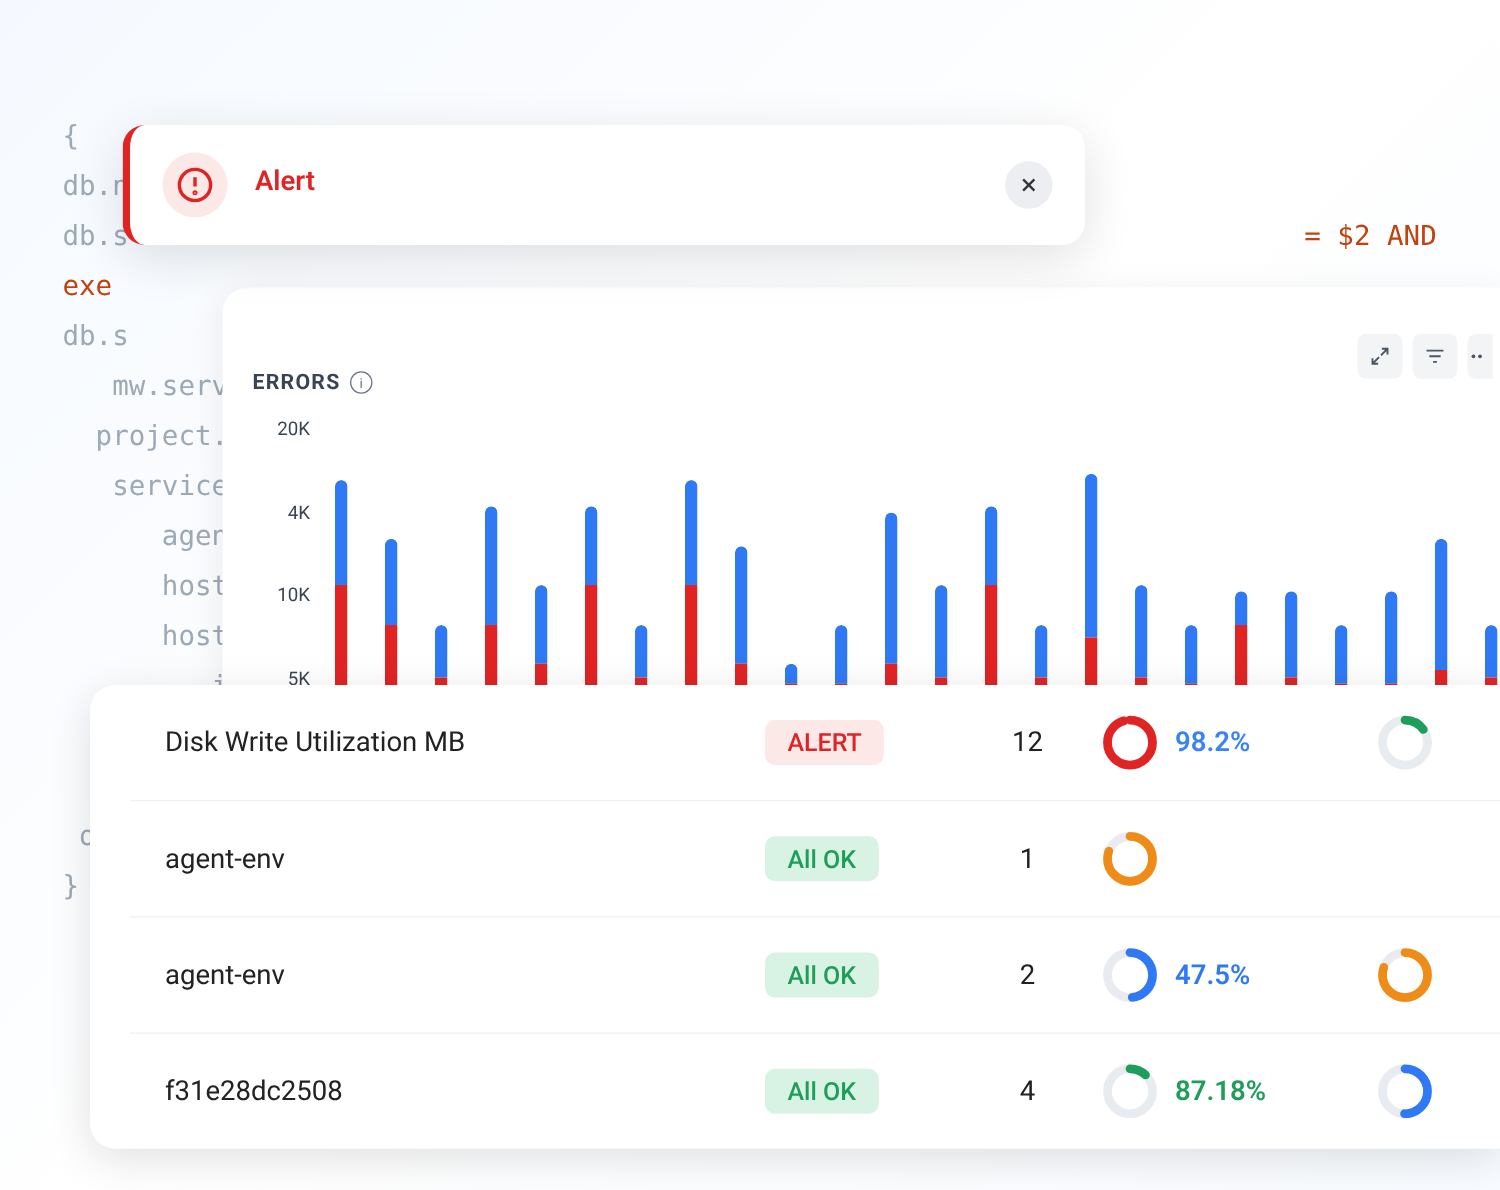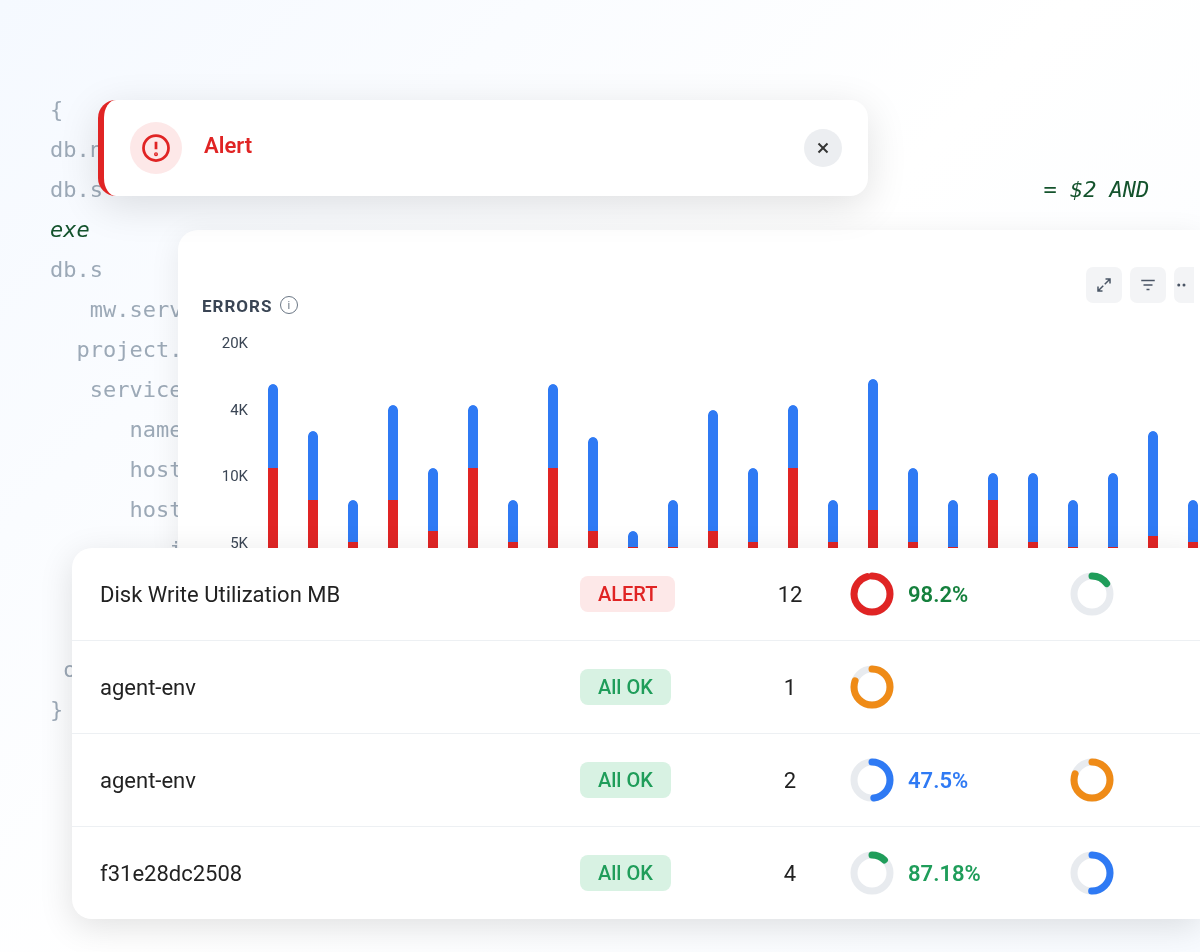--- a/index.html
+++ b/index.html
@@ -17,21 +17,21 @@
   position: absolute;
   top: 50px;
   left: 50px;
   color: #9ca9b7;
   font-size: 22px;
   line-height: 40px;
   font-family: ui-monospace, Menlo, monospace;
   z-index: 1;
   white-space: pre;
 }
-.code-bg .green { color: #14532d; font-style: italic; }
+.code-bg .green { color: #c2410c; }
 
 
 .alert-toast {
   position: absolute;
   top: 100px;
   left: 98px;
   width: 770px;
   background: #fff;
   border-radius: 18px;
   box-shadow: 0 10px 40px rgba(0,0,0,0.12);
@@ -81,21 +81,21 @@
   justify-content: space-between;
   margin-bottom: 18px;
   padding-right: 0;
 }
 .chart-title {
   color: #3a4554;
   font-size: 17px;
   font-weight: 700;
   letter-spacing: 1px;
   display: flex;
-  align-items: flex-start;
+  align-items: center;
   gap: 8px;
   margin-top: 42px;
 }
 .info-icon {
   width: 18px; height: 18px;
   border: 1.5px solid #6b7785;
   border-radius: 50%;
   display: inline-flex;
   align-items: center; justify-content: center;
   font-size: 11px;
@@ -164,55 +164,56 @@
   border-radius: 20px 0 0 20px;
   box-shadow: 0 8px 34px rgba(0,0,0,0.12);
   z-index: 8;
   overflow: hidden;
 }
 .table-row {
   display: flex;
   align-items: center;
   padding: 24px 28px;
   border-bottom: 1px solid #edf0f3;
+  margin-left: 32px;
 }
 .table-row:last-child { border-bottom: none; justify-content: center; }
 .col-name { flex: 0 0 480px; font-size: 22px; color: #222; }
 .col-status { flex: 0 0 150px; }
 .status-badge {
   display: inline-block;
   padding: 6px 18px;
   border-radius: 8px;
   font-size: 20px;
   font-weight: 500;
 }
 .status-alert { background: #fde8e8; color: #e02424; }
 .status-ok { background: #d8f2e3; color: #1f9d5a; }
 .col-count { flex: 0 0 120px; text-align: center; font-size: 22px; color: #222; }
 .col-metric1 { flex: 0 0 220px; display: flex; align-items: center; gap: 14px; }
 .col-metric2 { flex: 1; display: flex; align-items: center; gap: 14px; overflow: hidden; }
 .donut { width: 44px; height: 44px; }
 .pct { font-size: 22px; font-weight: 600; }
-.pct-red { color: #15803d; }
+.pct-red { color: #3b82f6; }
 .pct-blue { color: #2f7af4; }
 .pct-green { color: #1f9d5a; }
 </style>
 </head>
 <body>
 
 <div class="code-bg">
 <span>{</span>
 <span>db.name</span> <span class="green">postgres</span>
 <span>db.s</span>                                                                       <span class="green">= $2 AND</span>
 <span class="green">exe</span>
 <span>db.s</span>
 <span>   mw.serv</span>
 <span>  project.</span>
 <span>   service.</span>
-<span>      name</span>
+<span>      agen</span>
 <span>      host</span>
 <span>      host</span>
 <span>         i</span>
 <span>         i</span>
 <span></span>
 <span> os</span>
 <span>}</span>
 </div>
 
 <div class="alert-toast">

